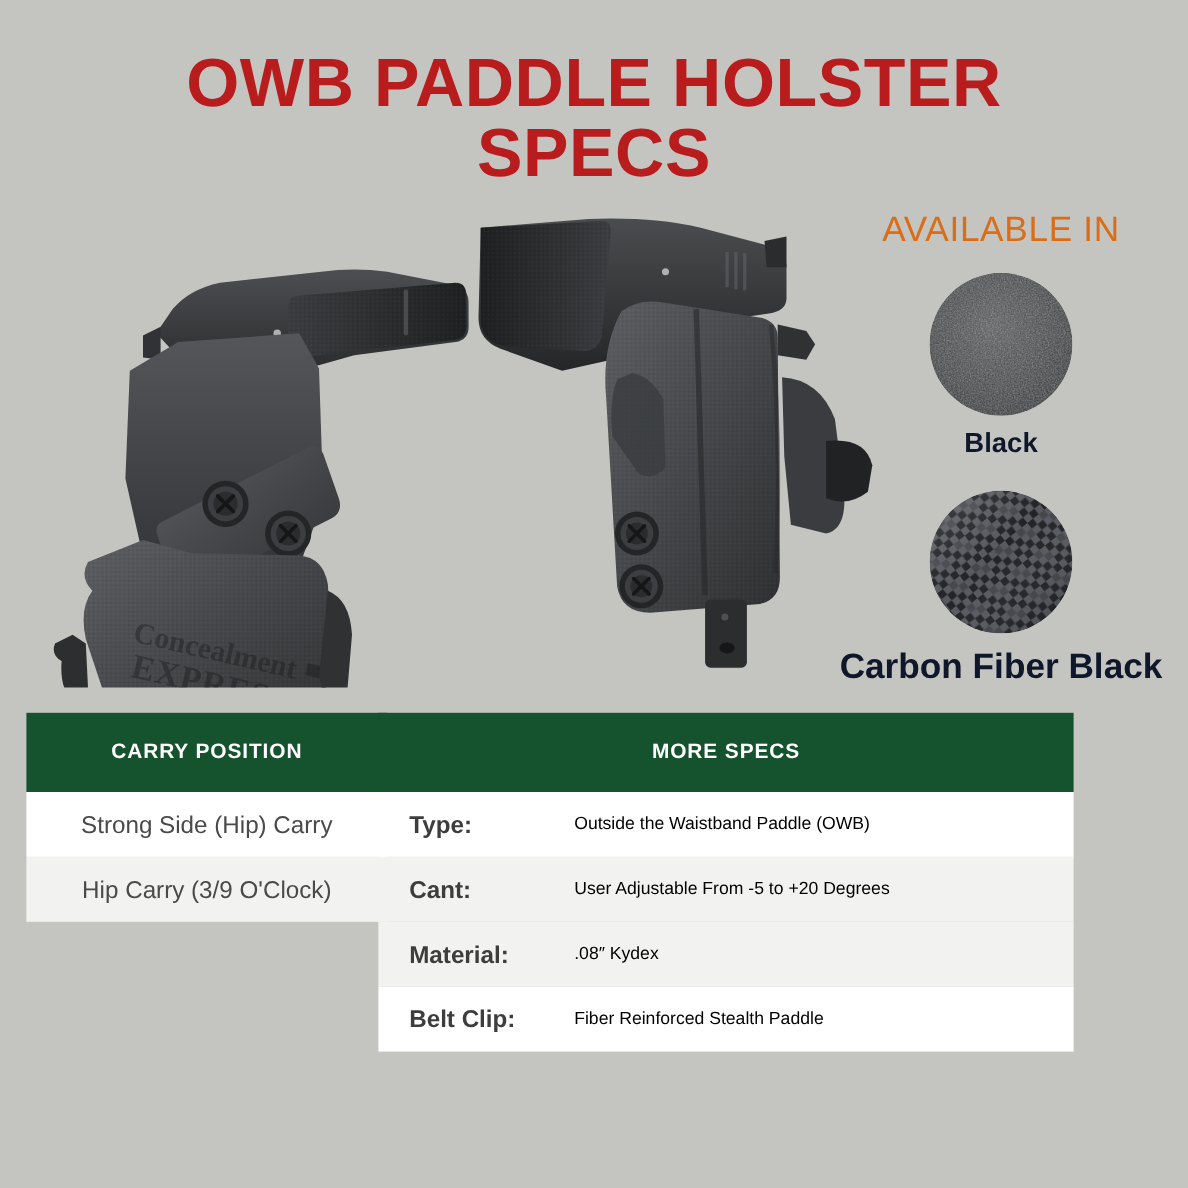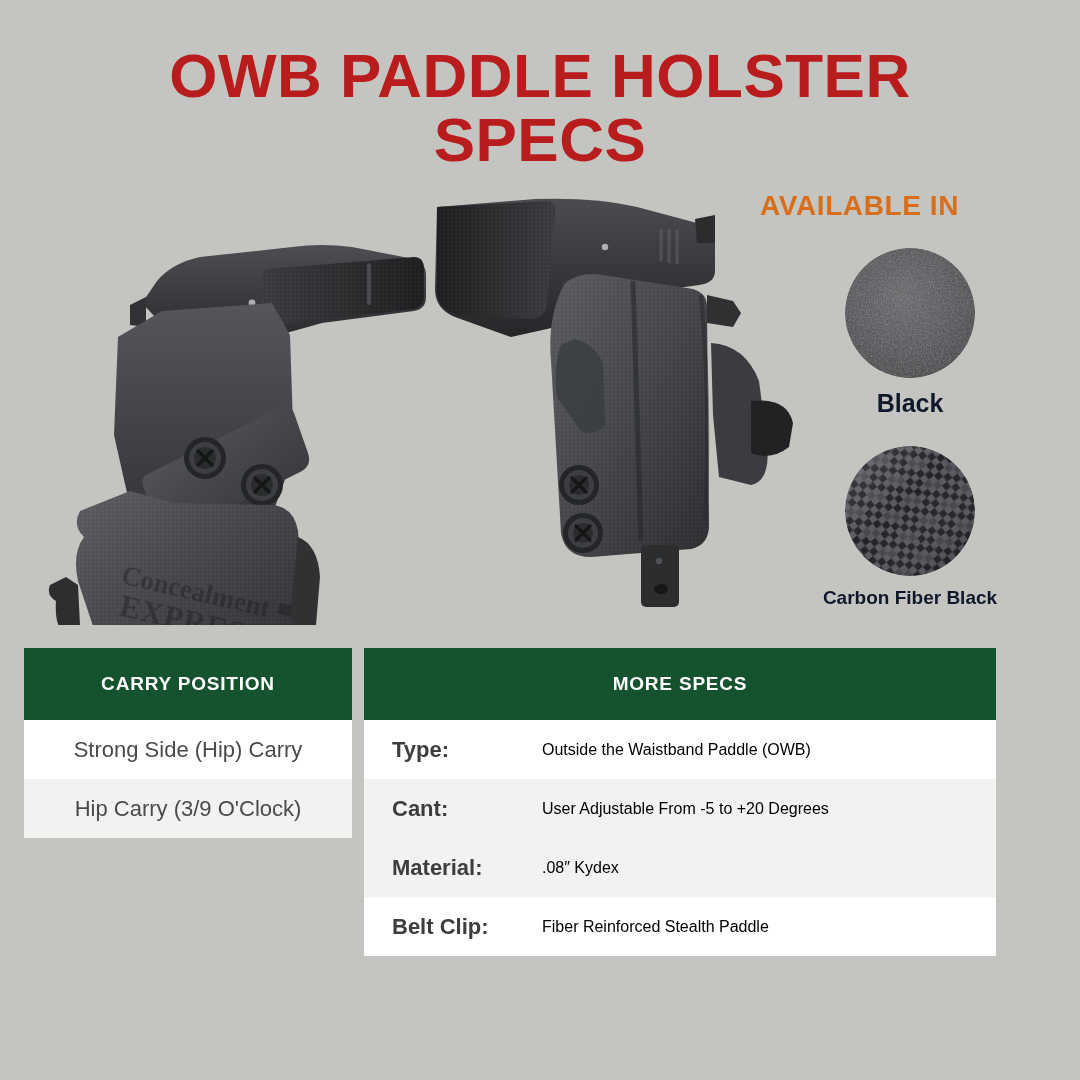--- a/index.html
+++ b/index.html
@@ -47,23 +47,23 @@
   
   #available-section {
     position:absolute;
     left:760px; top:190px;
     width:300px; height:440px;
   }
   #available-heading {
     position:absolute;
     right:0; top:0;
     width:300px;
-    text-align:left;
-    font-size:28px;
-    font-weight:700;
+    text-align:center;
+    font-size:32px;
+    font-weight:400;
     letter-spacing:0.6px;
     color:#d96e1a;
   }
 
   .swatch-block { position:absolute; width:300px; }
   #swatch-black       { top:58px; }
   #swatch-carbon      { top:256px; }
 
   .swatch-circle {
     width:130px; height:130px;
@@ -75,32 +75,32 @@
   .swatch-circle svg { display:block; width:130px; height:130px; }
 
   .swatch-label {
     text-align:center;
     margin-top:11px;
     font-size:25px;
     font-weight:700;
     color:#0f172a;
     white-space:nowrap;
   }
-  #swatch-carbon .swatch-label { font-size:19px; }
+  #swatch-carbon .swatch-label { font-size:32px; }
 
   
   #tables {
     position:absolute;
     left:0; top:648px;
     width:1080px; height:400px;
   }
 
   .table-col { position:absolute; top:0; }
   #carry-col { left:24px;  width:328px; }
-  #specs-col { left:364px; width:632px; }
+  #specs-col { left:344px; width:632px; }
 
   .table-header {
     background:#14532d;
     color:#ffffff;
     font-size:19px;
     font-weight:700;
     letter-spacing:0.8px;
     text-align:center;
     height:72px;
     line-height:72px;

